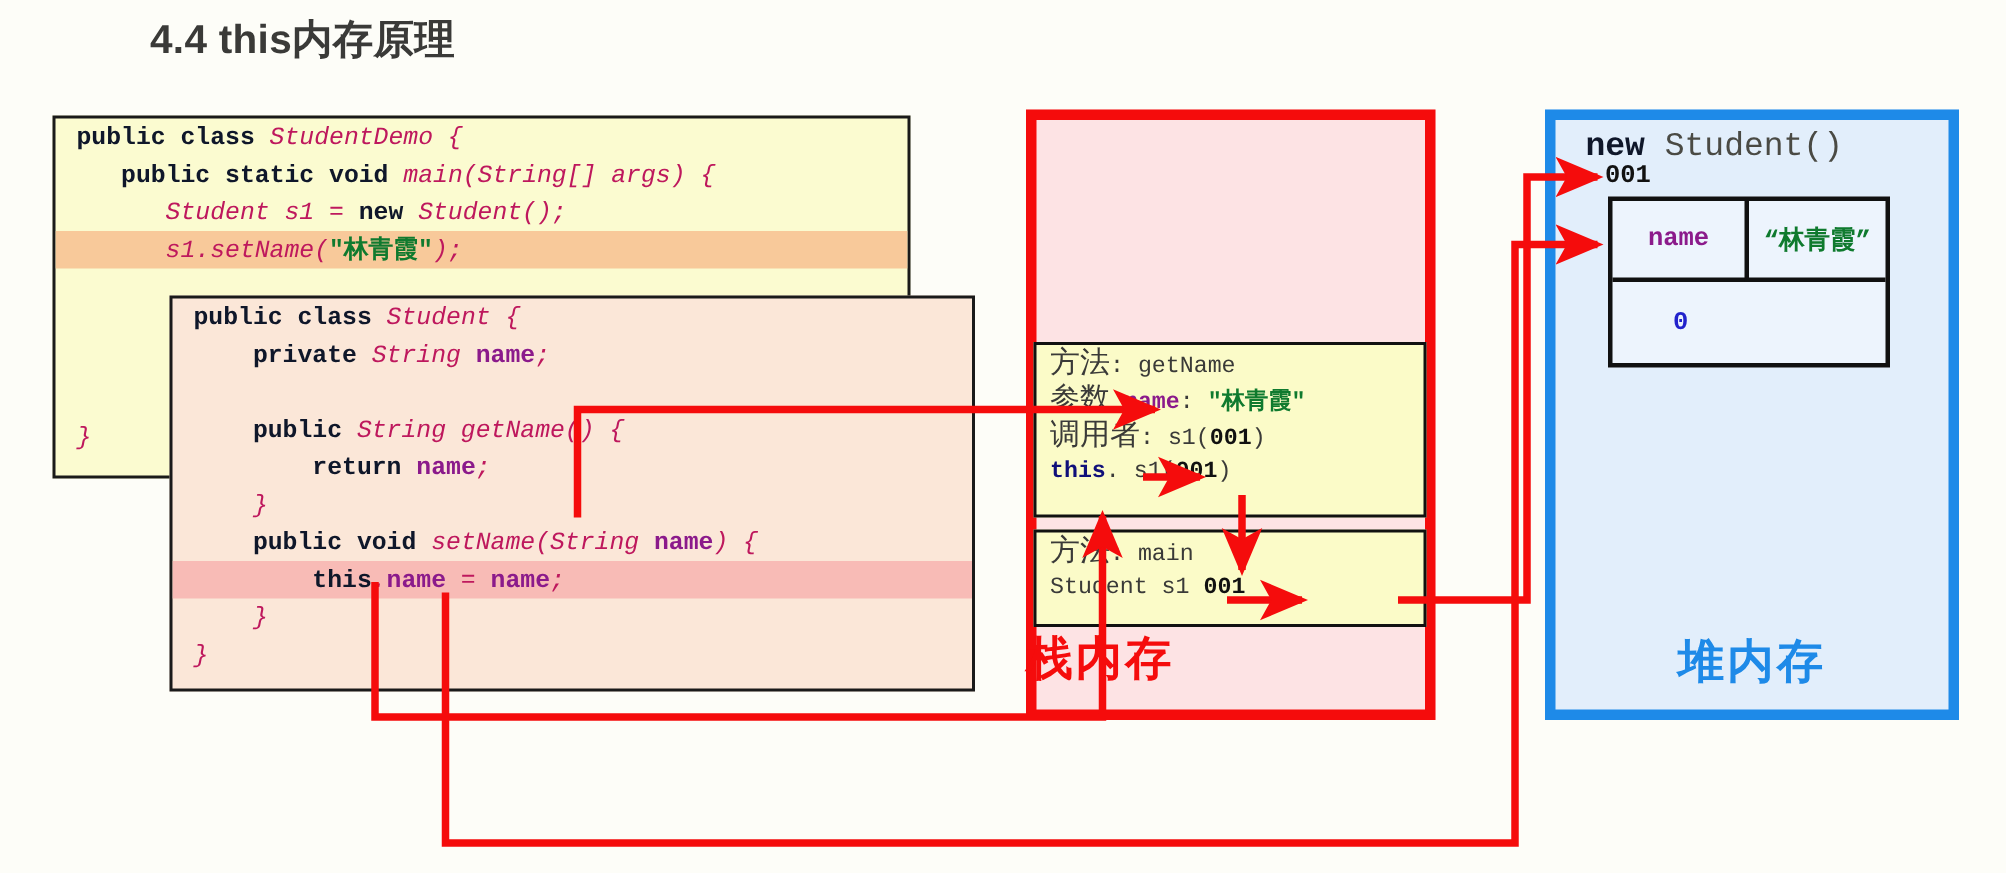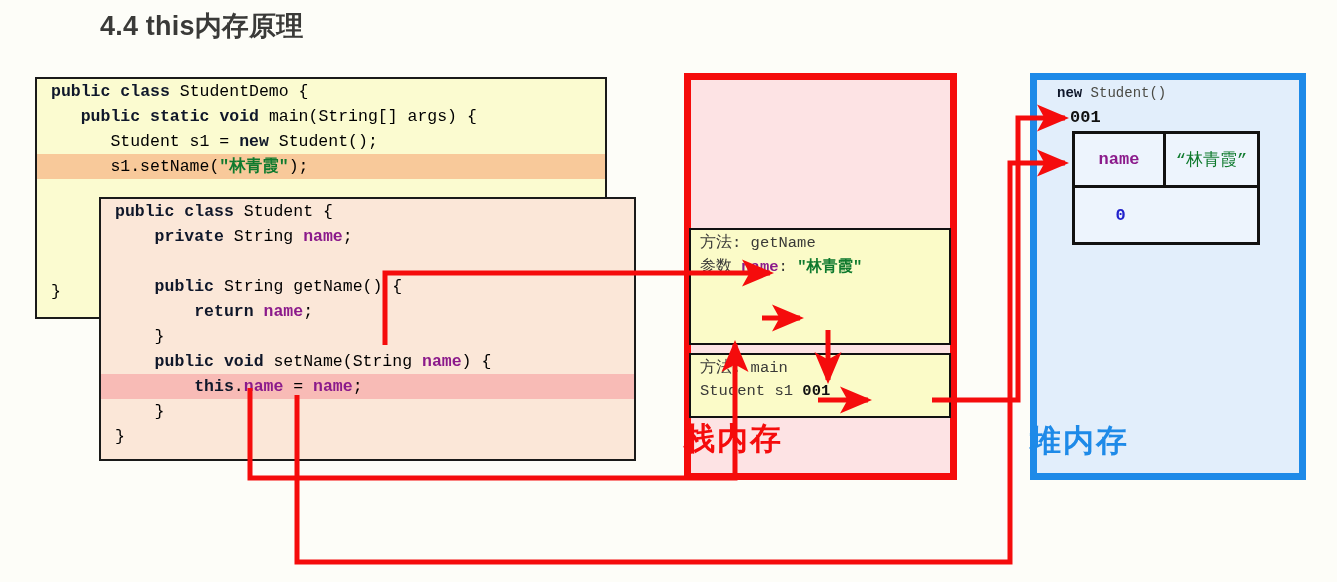--- a/index.html
+++ b/index.html
@@ -30,89 +30,89 @@
     box-sizing:border-box;
     overflow:hidden;
     white-space:pre;
   }
   #code-demo{
     left:35px;top:77px;width:572px;height:242px;
     background:#fbfbd0;
     z-index:3;
   }
   #code-student{
-    left:99px;top:197px;width:537px;height:264px;
+    left:113px;top:197px;width:537px;height:264px;
     background:#fbe7d8;
     z-index:4;
   }
   .codebox .ln{height:25px;padding-left:14px;}
   .codebox .ln.hl-orange{background:#f8c99a;}
   .codebox .ln.hl-pink{background:#f8bbb6;}
   .kw{color:#0f172a;font-weight:bold;}
   .fld{color:#8b1a8b;font-weight:bold;}
   .str{color:#0f7a2e;font-weight:bold;}
-  .pln{color:#000000;}
+  .pln{color:#be185d;font-style:italic;}
 
   
   #stack{
     position:absolute;left:684px;top:73px;width:273px;height:407px;
     background:#fde3e4;border:7px solid #f50c0c;box-sizing:border-box;z-index:2;
   }
   #stack-label{
     position:absolute;left:684px;top:418px;width:273px;
     text-align:left;font-size:31px;font-weight:bold;color:#f50c0c;
     font-family:"Liberation Sans",sans-serif;letter-spacing:2px;z-index:5;
   }
   .frame{
     position:absolute;background:#fbfbc8;border:2.5px solid #111;
     box-sizing:border-box;font-family:"Liberation Mono","DejaVu Sans Mono",monospace;
     font-size:15.5px;line-height:24px;z-index:5;white-space:nowrap;
   }
   #frame-setname{left:689px;top:228px;width:262px;height:117px;}
   #frame-main{left:689px;top:353px;width:262px;height:65px;}
   .frame .fl{height:24px;padding-left:9px;color:#3a3a38;}
-  .frame .cjk{font-family:"Liberation Sans","DejaVu Sans",sans-serif;font-size:16px;}
+  .frame .cjk{font-family:"Liberation Sans","DejaVu Sans",sans-serif;font-size:20px;}
   .mono-b{font-family:"Liberation Mono","DejaVu Sans Mono",monospace;font-weight:bold;color:#111;}
   .this-kw{color:#10107a;font-weight:bold;}
   .nm-kw{color:#8b1a8b;font-weight:bold;}
 
   
   #heap{
     position:absolute;left:1030px;top:73px;width:276px;height:407px;
     background:#e2eefb;border:7px solid #1e8ae8;box-sizing:border-box;z-index:2;
   }
   #heap-label{
     position:absolute;left:1030px;top:420px;width:276px;
-    font-size:31px;font-weight:bold;color:#1e8ae8;
+    text-align:center;font-size:31px;font-weight:bold;color:#1e8ae8;
     font-family:"Liberation Sans",sans-serif;letter-spacing:2px;z-index:5;
   }
   #heap-head{
     position:absolute;left:1057px;top:85px;
     font-family:"Liberation Mono","DejaVu Sans Mono",monospace;
-    font-size:14px;color:#4a4a44;white-space:nowrap;z-index:5;
+    font-size:22px;color:#4a4a44;white-space:nowrap;z-index:5;
   }
   #heap-addr{
     position:absolute;left:1070px;top:108px;
     font-family:"Liberation Mono","DejaVu Sans Mono",monospace;
     font-size:17px;font-weight:bold;color:#111;z-index:5;
   }
   #heap-table{
     position:absolute;left:1072px;top:131px;width:188px;height:114px;
     border:3.5px solid #111;box-sizing:border-box;
     display:grid;grid-template-columns:1fr 1fr;grid-template-rows:1fr 1fr;
     background:#edf4fd;z-index:5;
   }
   #heap-table div{
     display:flex;align-items:center;justify-content:center;
     font-family:"Liberation Mono","DejaVu Sans Mono",monospace;
     font-size:17px;box-sizing:border-box;
   }
   .cell-k{border-right:3.5px solid #111;color:#8b1a8b;font-weight:bold;}
   .r1{border-bottom:3.5px solid #111;}
-  .cell-str{color:#0f7a2e;font-weight:normal;font-family:"Liberation Sans","DejaVu Sans",sans-serif;font-size:19px;}
+  .cell-str{color:#0f7a2e;font-weight:bold;font-family:"Liberation Sans","DejaVu Sans",sans-serif;font-size:19px;}
   .cell-num{color:#2222cc;font-weight:bold;font-size:20px;}
 
   
   #arrows{position:absolute;left:0;top:0;width:1337px;height:582px;z-index:8;pointer-events:none;}
 </style>
 </head>
 <body>
 
 <div id="stage">
 
@@ -124,20 +124,22 @@
   <div id="heap"></div>
   <div id="heap-label">堆内存</div>
 
   <div class="codebox" id="code-demo"><div class="ln"><span class="kw">public</span><span class="pln"> </span><span class="kw">class</span><span class="pln"> StudentDemo {</span></div><div class="ln"><span class="pln">   </span><span class="kw">public</span><span class="pln"> </span><span class="kw">static</span><span class="pln"> </span><span class="kw">void</span><span class="pln"> main(String[] args) {</span></div><div class="ln"><span class="pln">      Student s1 = </span><span class="kw">new</span><span class="pln"> Student();</span></div><div class="ln hl-orange"><span class="pln">      s1.setName(</span><span class="str">"林青霞"</span><span class="pln">);</span></div><div class="ln">&nbsp;</div><div class="ln">&nbsp;</div><div class="ln">&nbsp;</div><div class="ln">&nbsp;</div><div class="ln"><span class="pln">}</span></div></div>
 
   <div class="codebox" id="code-student"><div class="ln"><span class="kw">public</span><span class="pln"> </span><span class="kw">class</span><span class="pln"> Student {</span></div><div class="ln"><span class="pln">    </span><span class="kw">private</span><span class="pln"> String </span><span class="fld">name</span><span class="pln">;</span></div><div class="ln">&nbsp;</div><div class="ln"><span class="pln">    </span><span class="kw">public</span><span class="pln"> String getName() {</span></div><div class="ln"><span class="pln">        </span><span class="kw">return</span><span class="pln"> </span><span class="fld">name</span><span class="pln">;</span></div><div class="ln"><span class="pln">    }</span></div><div class="ln"><span class="pln">    </span><span class="kw">public</span><span class="pln"> </span><span class="kw">void</span><span class="pln"> setName(String </span><span class="fld">name</span><span class="pln">) {</span></div><div class="ln hl-pink"><span class="pln">        </span><span class="kw">this</span><span class="pln">.</span><span class="fld">name</span><span class="pln"> = </span><span class="fld">name</span><span class="pln">;</span></div><div class="ln"><span class="pln">    }</span></div><div class="ln"><span class="pln">}</span></div></div>
 
   <div class="frame" id="frame-setname">
       <div class="fl"><span class="cjk">方法</span><span>: getName</span></div>
       <div class="fl"><span class="cjk">参数</span><span>  </span><span class="nm-kw">name</span><span>: </span><span class="str">"林青霞"</span></div>
+      <div class="fl"><span class="cjk">调用者</span><span>: s1(</span><span class="mono-b">001</span><span>)</span></div>
+      <div class="fl"><span class="this-kw">this</span><span>.   s1(</span><span class="mono-b">001</span><span>)</span></div>
     </div>
   <div class="frame" id="frame-main">
       <div class="fl"><span class="cjk">方法</span><span>: main</span></div>
       <div class="fl"><span> Student s1         </span><span class="mono-b">001</span></div>
     </div>
 
   <div id="heap-head"><span class="kw">new</span><span> Student()</span></div>
   <div id="heap-addr">001</div>
   <div id="heap-table">
       <div class="cell-k r1">name</div>

